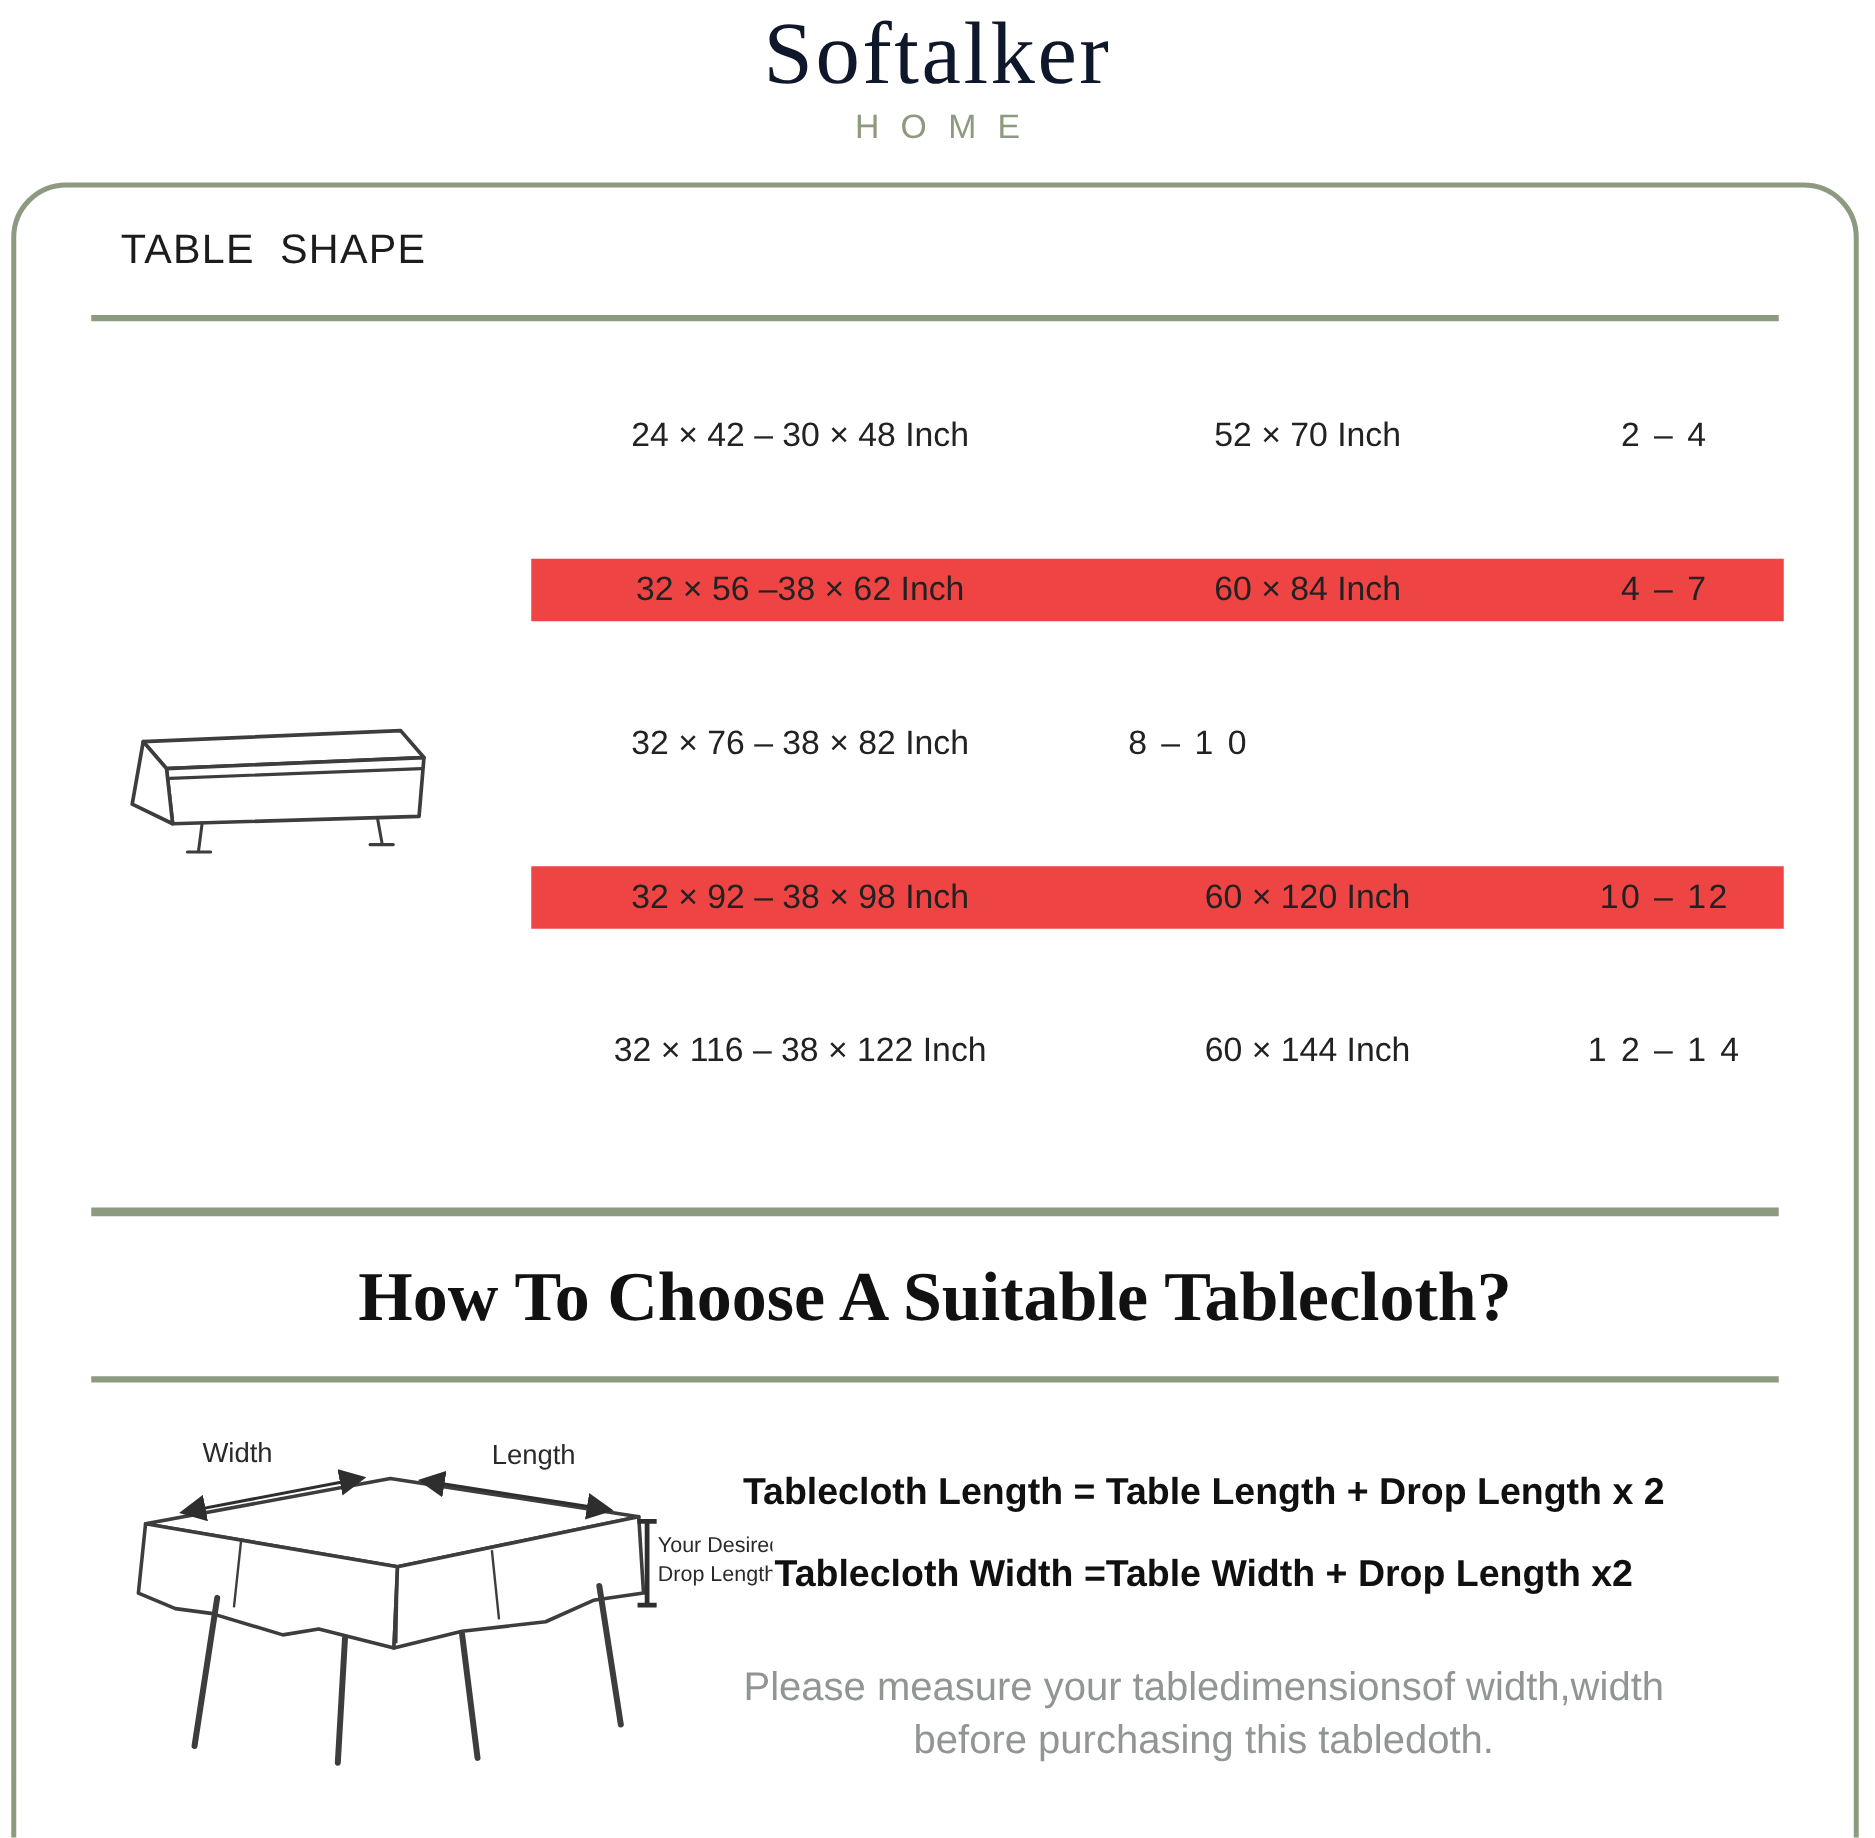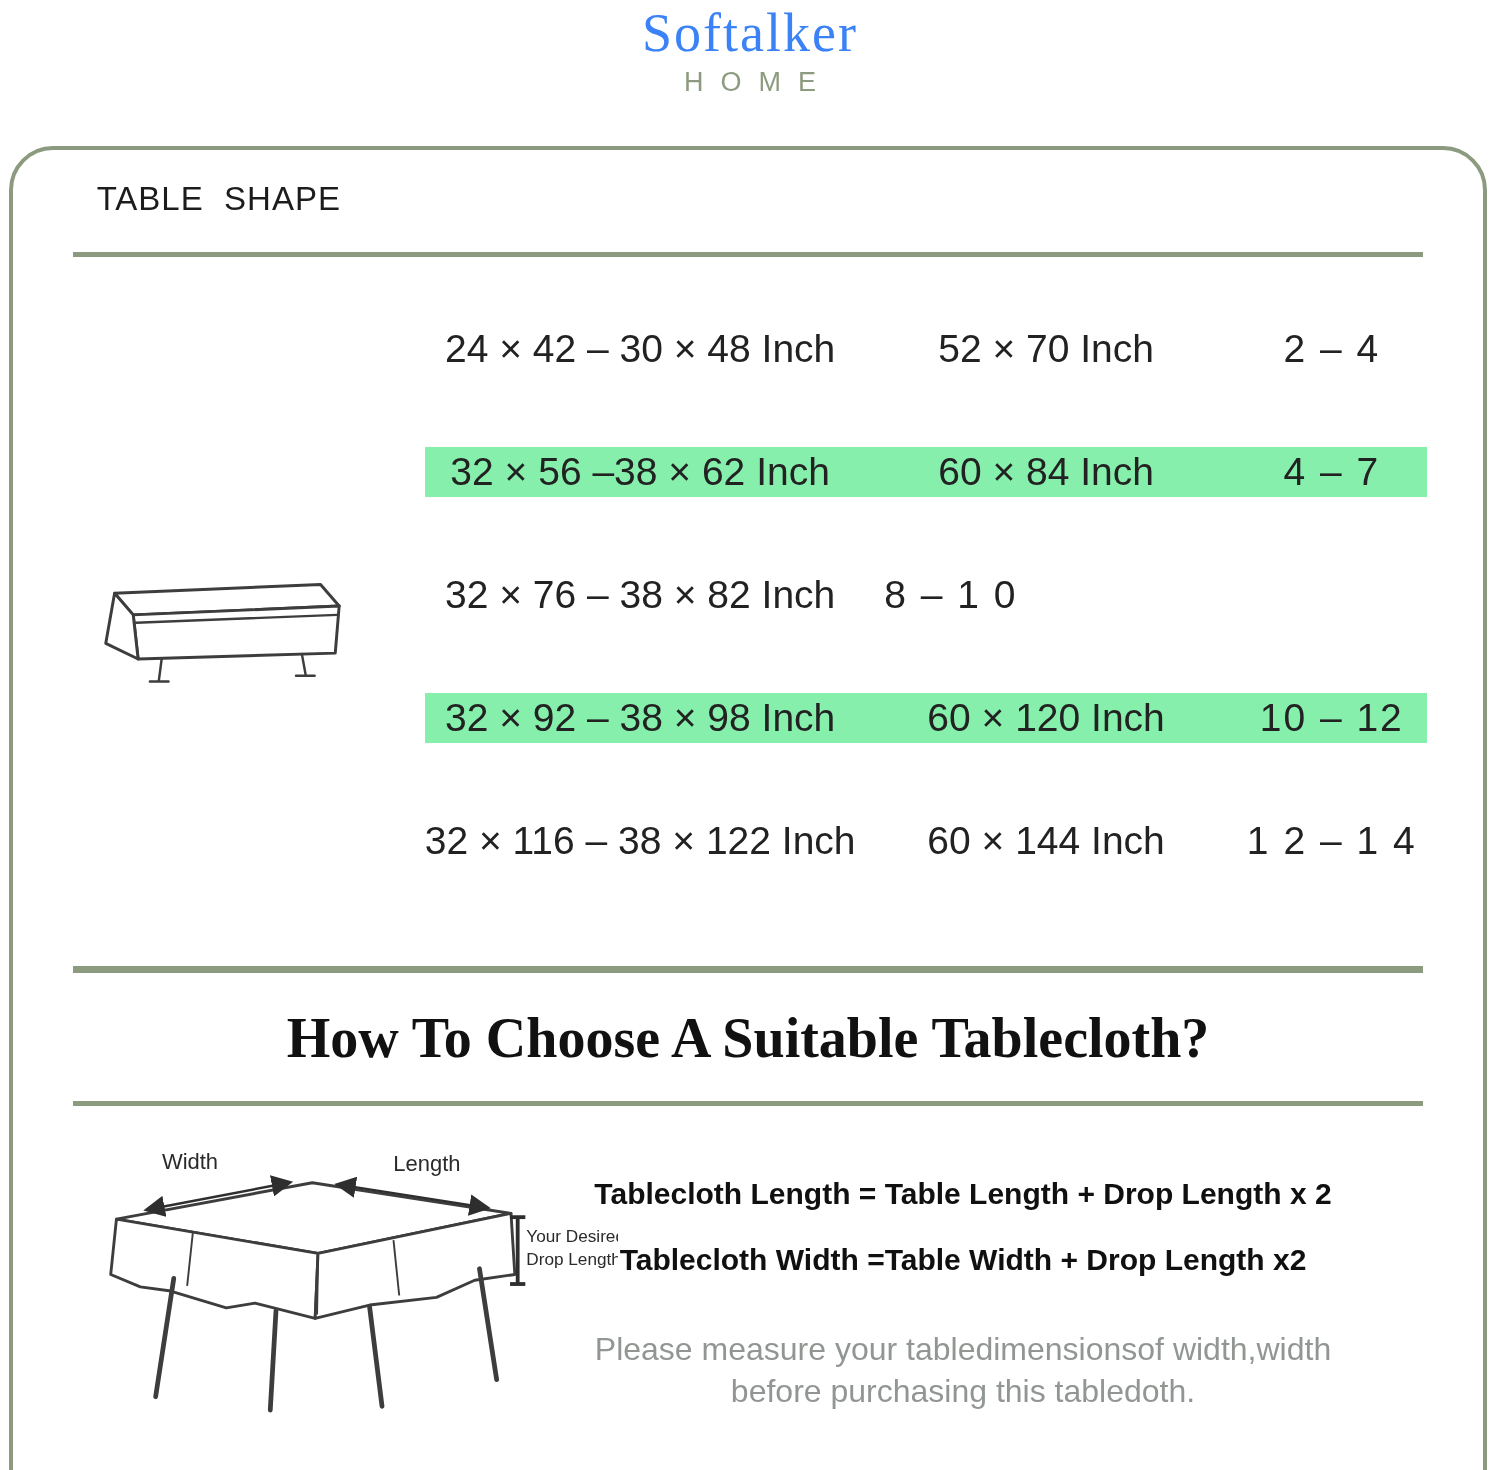--- a/index.html
+++ b/index.html
@@ -3,22 +3,22 @@
 <meta charset="utf-8">
 <style>
   html,body{margin:0;padding:0;}
   body{
     width:1500px;height:1470px;overflow:hidden;background:#ffffff;
     font-family:"Liberation Sans",sans-serif;position:relative;color:#222;
   }
   
   .brand{text-align:center;padding-top:4px;}
   .brand-name{
-    font-family:"Liberation Serif",serif;font-size:54px;line-height:1.1;
-    color:#3b82f6;letter-spacing:2px;
+    font-family:"Liberation Serif",serif;font-size:71px;line-height:1.1;
+    color:#0f172a;letter-spacing:2px;
   }
   .brand-sub{
     font-size:27px;letter-spacing:17px;color:#8c9b7f;margin-top:4px;text-indent:17px;
   }
   
   .panel{
     position:absolute;left:9px;top:146px;width:1478px;height:1500px;
     border:4px solid #8c9b7f;border-radius:44px;box-sizing:border-box;background:#fff;
   }
   
@@ -29,23 +29,23 @@
   .c1{width:43%;text-align:center;}
   .c2{width:38%;text-align:center;}
   .c3{width:19%;text-align:center;}
   
   .divider{background:#8c9b7f;margin-left:60px;margin-right:60px;}
   .divider-head{height:5px;margin-top:34px;}
   .divider-mid{height:7px;margin-top:64px;}
   .divider-bottom{height:5px;margin-top:28px;}
   
   .tbody{padding-top:30px;}
-  .trow{height:123px;display:flex;align-items:center;font-size:39px;color:#222;}
+  .trow{height:123px;display:flex;align-items:center;font-size:27px;color:#222;}
   .band{flex:1;display:flex;align-items:center;margin-right:56px;height:50px;}
-  .band.hl{background:#86efac;}
+  .band.hl{background:#ef4444;}
   .cell-seats{letter-spacing:2px;}
   
   .shape-icon{position:absolute;left:80px;top:408px;width:255px;}
   
   .guide-title{
     font-family:"Liberation Serif",serif;font-weight:700;font-size:56px;
     text-align:center;margin:30px 20px 0;color:#111;line-height:1.25;
   }
   .diagram{position:absolute;left:70px;top:985px;width:535px;text-decoration:underline;}
   .text-block{position:absolute;left:520px;right:90px;top:1024px;text-align:center;}

